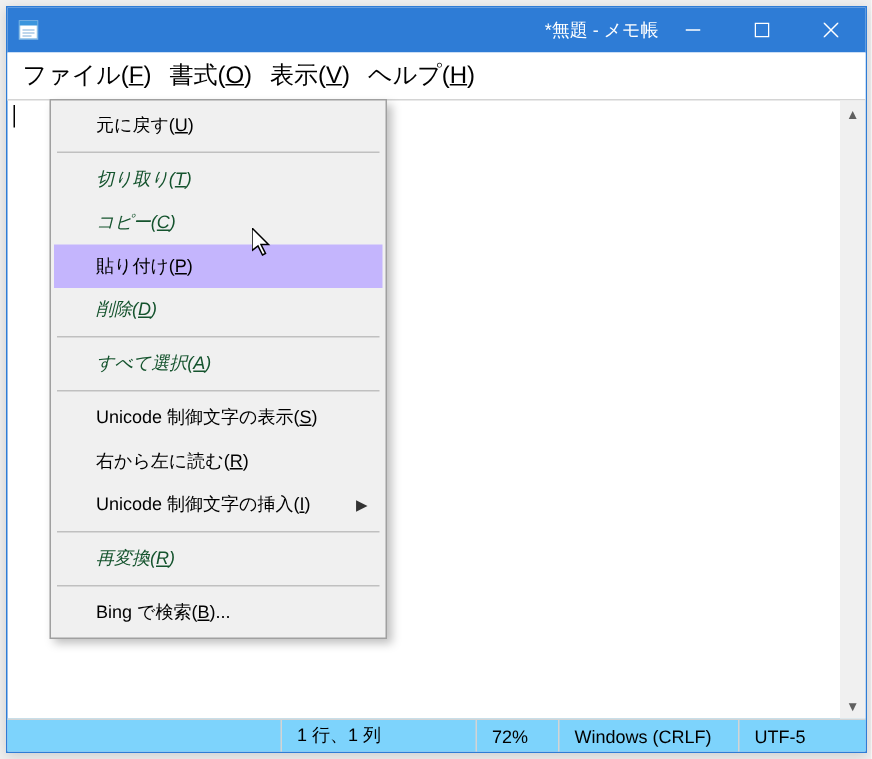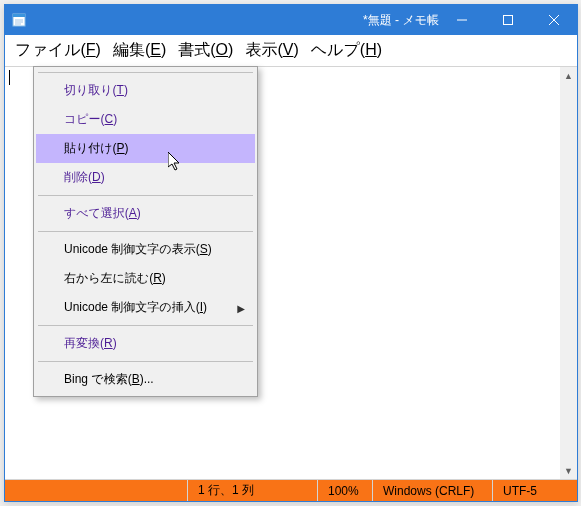--- a/index.html
+++ b/index.html
@@ -110,21 +110,21 @@
     padding: 2px;
     font-size: 12px;
   }
   .ctx-item {
     padding: 6px 24px 6px 28px;
     cursor: default;
     position: relative;
     color: #000;
   }
   .ctx-item.highlighted { background: #c4b5fd; }
-  .ctx-item.disabled { color: #4c1d95; }
+  .ctx-item.disabled { color: #14532d; font-style: italic; }
   .ctx-sep {
     height: 1px;
     background: #c0c0c0;
     margin: 3px 2px;
   }
   .ctx-arrow {
     position: absolute;
     right: 10px;
     top: 50%;
     transform: translateY(-50%);
@@ -132,21 +132,21 @@
     color: #333;
   }
   .cursor {
     position: absolute;
     left: 168px;
     top: 152px;
     pointer-events: none;
   }
   .statusbar {
     height: 22px;
-    background: #f97316;
+    background: #7dd3fc;
     border-top: 1px solid #d4d4d4;
     display: flex;
     font-size: 12px;
     align-items: stretch;
   }
   .status-cell {
     border-left: 1px solid #d4d4d4;
     padding: 0 10px;
     display: flex;
     align-items: center;
@@ -185,46 +185,46 @@
         <svg width="10" height="10">
           <line x1="0" y1="0" x2="10" y2="10" stroke="#fff" stroke-width="1"></line>
           <line x1="10" y1="0" x2="0" y2="10" stroke="#fff" stroke-width="1"></line>
         </svg>
       </div>
     </div>
   </div>
 
   <div class="menubar">
     <div class="menu-item">ファイル(<u>F</u>)</div>
-    <div class="menu-item">編集(<u>E</u>)</div>
     <div class="menu-item">書式(<u>O</u>)</div>
     <div class="menu-item">表示(<u>V</u>)</div>
     <div class="menu-item">ヘルプ(<u>H</u>)</div>
   </div>
 
   <div class="content-area">
     <div class="text-area"></div>
     <div class="caret"></div>
     <div class="scrollbar">
       <div class="scroll-arrow up">▲</div>
       <div class="scroll-arrow down">▼</div>
     </div>
   </div>
 
   <div class="statusbar">
     <div class="status-spacer"></div>
     <div class="status-cell" style="width:130px">1 行、1 列</div>
-    <div class="status-cell" style="width:55px">100%</div>
+    <div class="status-cell" style="width:55px">72%</div>
     <div class="status-cell" style="width:120px">Windows (CRLF)</div>
     <div class="status-cell" style="width:85px">UTF-5</div>
   </div>
 
 </div>
 
 <div class="context-menu">
+  <div class="ctx-item">元に戻す(<u>U</u>)</div>
   <div class="ctx-sep"></div>
   <div class="ctx-item disabled">切り取り(<u>T</u>)</div>
   <div class="ctx-item disabled">コピー(<u>C</u>)</div>
   <div class="ctx-item highlighted">貼り付け(<u>P</u>)</div>
   <div class="ctx-item disabled">削除(<u>D</u>)</div>
   <div class="ctx-sep"></div>
   <div class="ctx-item disabled">すべて選択(<u>A</u>)</div>
   <div class="ctx-sep"></div>
   <div class="ctx-item">Unicode 制御文字の表示(<u>S</u>)</div>
   <div class="ctx-item">右から左に読む(<u>R</u>)</div>

